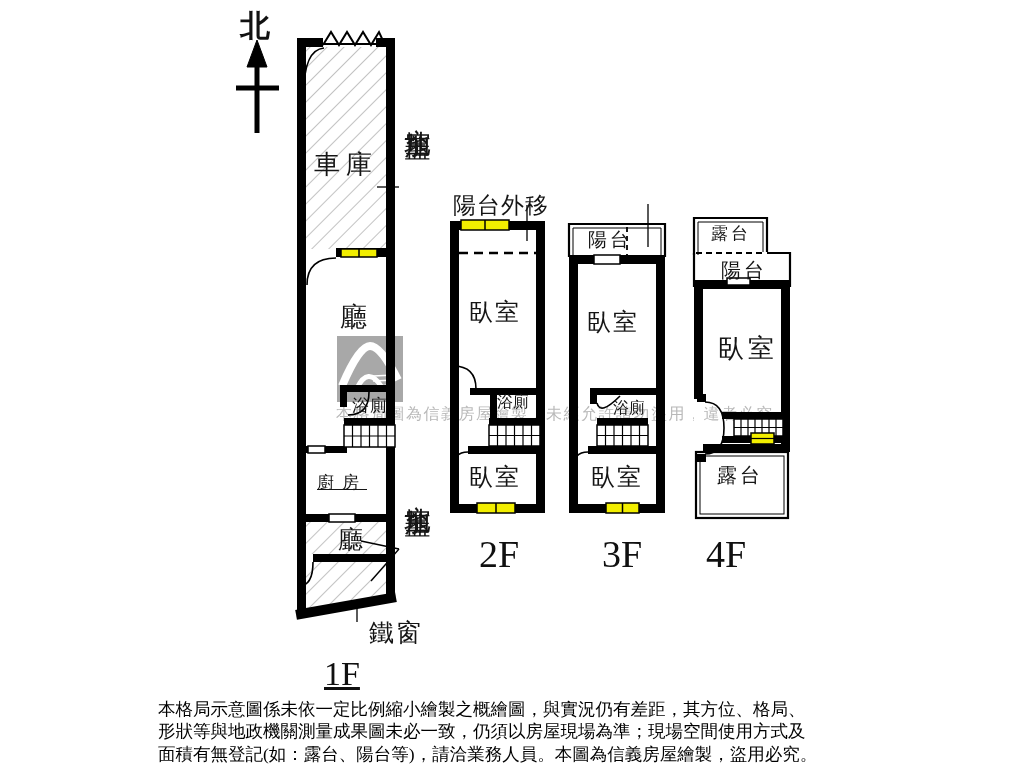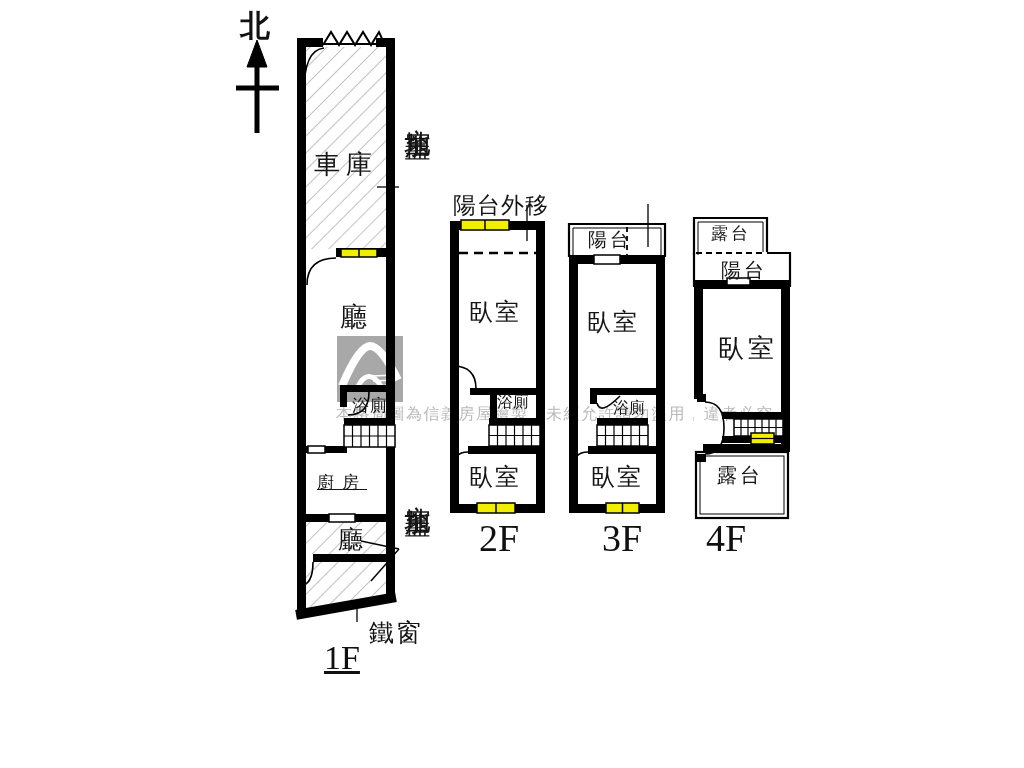--- a/index.html
+++ b/index.html
@@ -1,21 +1,21 @@
 <!DOCTYPE html>
 <html><head>
 <meta charset="utf-8">
 <style>
   html,body{margin:0;padding:0;background:#ffffff;}
   #canvas{position:relative;width:1024px;height:768px;background:#ffffff;overflow:hidden;
           font-family:"Liberation Serif",serif;color:#111;}
   .abs{position:absolute;white-space:nowrap;}
   .room{color:#151515;}
   .vtext{writing-mode:vertical-rl;text-orientation:upright;}
-  .floorlbl{font-family:"Liberation Serif",serif;font-size:38px;color:#101010;}
+  .floorlbl{font-family:"Liberation Serif",serif;font-size:38px;color:#101010;margin-top:16px;}
   .wm-brand{font-weight:bold;color:#a8a8a8;letter-spacing:6px;font-size:62px;}
   .wm-notice{color:#b9b9b9;letter-spacing:1.5px;font-size:16px;}
   .disclaimer{font-size:17.5px;line-height:22.4px;color:#000;width:724px;white-space:normal;}
   .disclaimer div{white-space:nowrap;}
   svg{position:absolute;left:0;top:0;}
 </style>
 </head>
 <body>
 
 <div id="canvas">
@@ -247,14 +247,19 @@
   <div class="abs room" style="left:613px;top:398px;font-size:16px;">浴廁</div>
   <div class="abs room" style="left:591px;top:461px;font-size:24px;letter-spacing:2px;">臥室</div>
   <div class="abs floorlbl" style="left:602px;top:516px;">3F</div>
 
   <div class="abs room" style="left:711px;top:222px;font-size:17px;letter-spacing:3px;">露台</div>
   <div class="abs room" style="left:721px;top:257px;font-size:20px;letter-spacing:3px;">陽台</div>
   <div class="abs room" style="left:718px;top:331px;font-size:26px;letter-spacing:4px;">臥室</div>
   <div class="abs room" style="left:717px;top:462px;font-size:20px;letter-spacing:3px;">露台</div>
   <div class="abs floorlbl" style="left:706px;top:516px;">4F</div>
 
+  <div class="abs disclaimer" style="left:158px;top:698px;">
+    <div>本格局示意圖係未依一定比例縮小繪製之概繪圖，與實況仍有差距，其方位、格局、</div>
+    <div>形狀等與地政機關測量成果圖未必一致，仍須以房屋現場為準；現場空間使用方式及</div>
+    <div>面積有無登記(如：露台、陽台等)，請洽業務人員。本圖為信義房屋繪製，盜用必究。</div>
+  </div>
 
 </div>
 
 </body></html>

